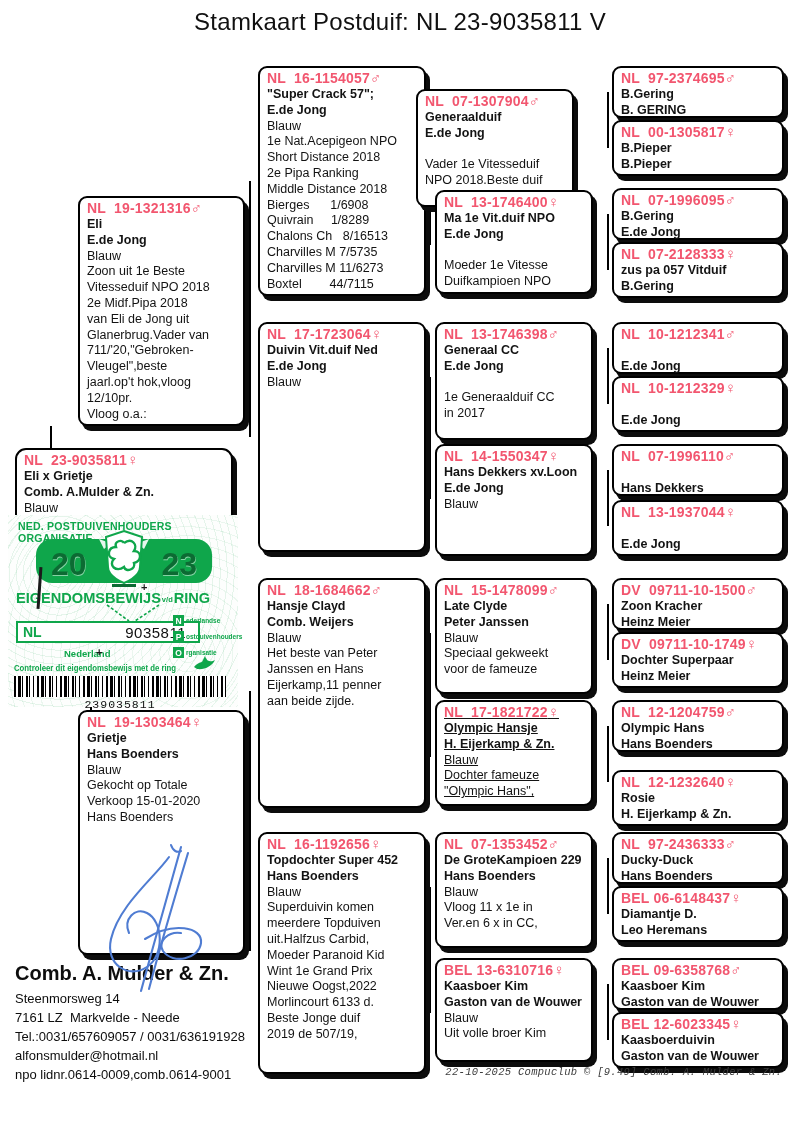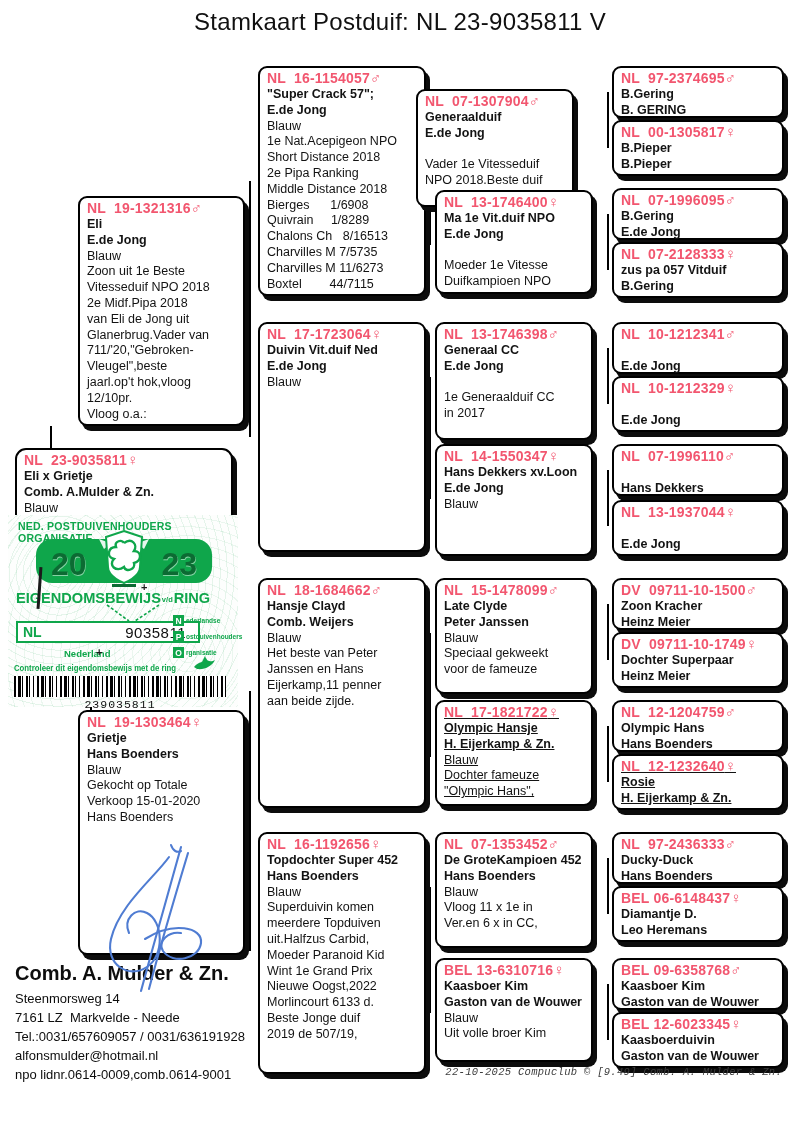--- a/index.html
+++ b/index.html
@@ -272,21 +272,21 @@
     <div class="body">Blauw
 Dochter fameuze
 "Olympic Hans",</div>
   </div>
 
   <div class="pbox" style="left:435px;top:832px;width:158px;height:116px;">
     <div class="hdr">
         <span class="ring">NL  07-1353452</span>
         <span class="sex">♂</span>
       </div>
-    <div class="bold">De GroteKampioen 452
+    <div class="bold">De GroteKampioen 229
 Hans Boenders</div>
     <div class="body">Blauw
 Vloog 11 x 1e in
 Ver.en 6 x in CC,</div>
   </div>
 
   <div class="pbox" style="left:435px;top:958px;width:158px;height:104px;">
     <div class="hdr">
         <span class="ring">BEL 13-6310716</span>
         <span class="sex">♀</span>
@@ -378,21 +378,21 @@
 Heinz Meier</div>
   </div>
   <div class="pbox" style="left:612px;top:700px;width:172px;height:52px;">
     <div class="hdr">
         <span class="ring">NL  12-1204759</span>
         <span class="sex">♂</span>
       </div>
     <div class="bold">Olympic Hans
 Hans Boenders</div>
   </div>
-  <div class="pbox" style="left:612px;top:754px;width:172px;height:56px;text-decoration:underline;">
+  <div class="pbox" style="left:612px;top:770px;width:172px;height:56px;">
     <div class="hdr">
         <span class="ring">NL  12-1232640</span>
         <span class="sex">♀</span>
       </div>
     <div class="bold">Rosie
 H. Eijerkamp &amp; Zn.</div>
   </div>
   <div class="pbox" style="left:612px;top:832px;width:172px;height:52px;">
     <div class="hdr">
         <span class="ring">NL  97-2436333</span>

